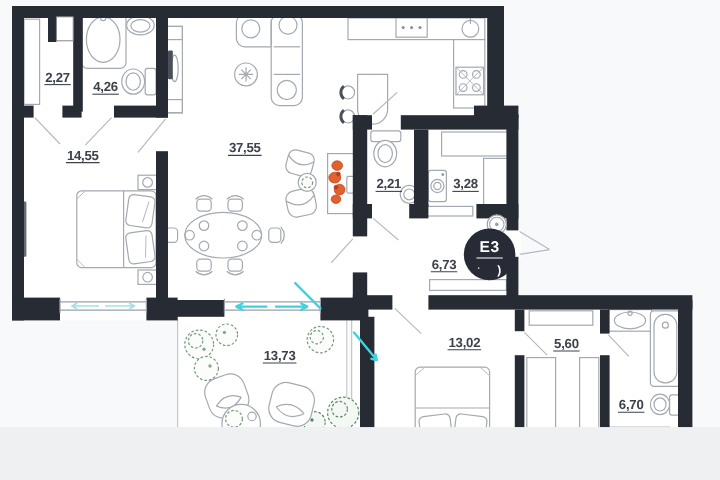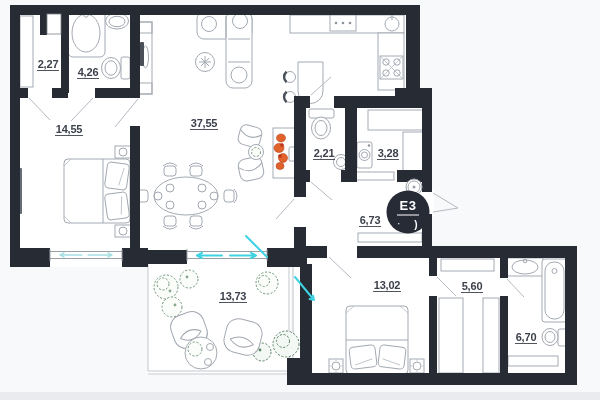--- a/index.html
+++ b/index.html
@@ -1,16 +1,16 @@
 <!DOCTYPE html>
 <html><head>
 <meta charset="utf-8">
 <style>
   html,body{margin:0;padding:0;background:#eef0f2;}
-  .stage{width:600px;height:400px;position:relative;background:#f8f9fa;overflow:hidden;
+  .stage{width:600px;height:356px;position:relative;background:#f8f9fa;overflow:hidden;
          font-family:"Liberation Sans", sans-serif;}
   svg{display:block}
   .wall{fill:#272b34;stroke:none}
   .f{fill:#ffffff;stroke:#a3a9b1;stroke-width:1}
   .fl{fill:none;stroke:#a3a9b1;stroke-width:1}
   .fthin{fill:none;stroke:#b4b9c0;stroke-width:0.8}
   .dk{fill:#4a505a;stroke:none}
   .door{stroke:#b4b9c0;stroke-width:1;fill:none}
   .win{stroke:#9aa0a8;stroke-width:1;fill:none}
   .cy{stroke:#3fd2e2;stroke-width:2;fill:none;stroke-linecap:round}

